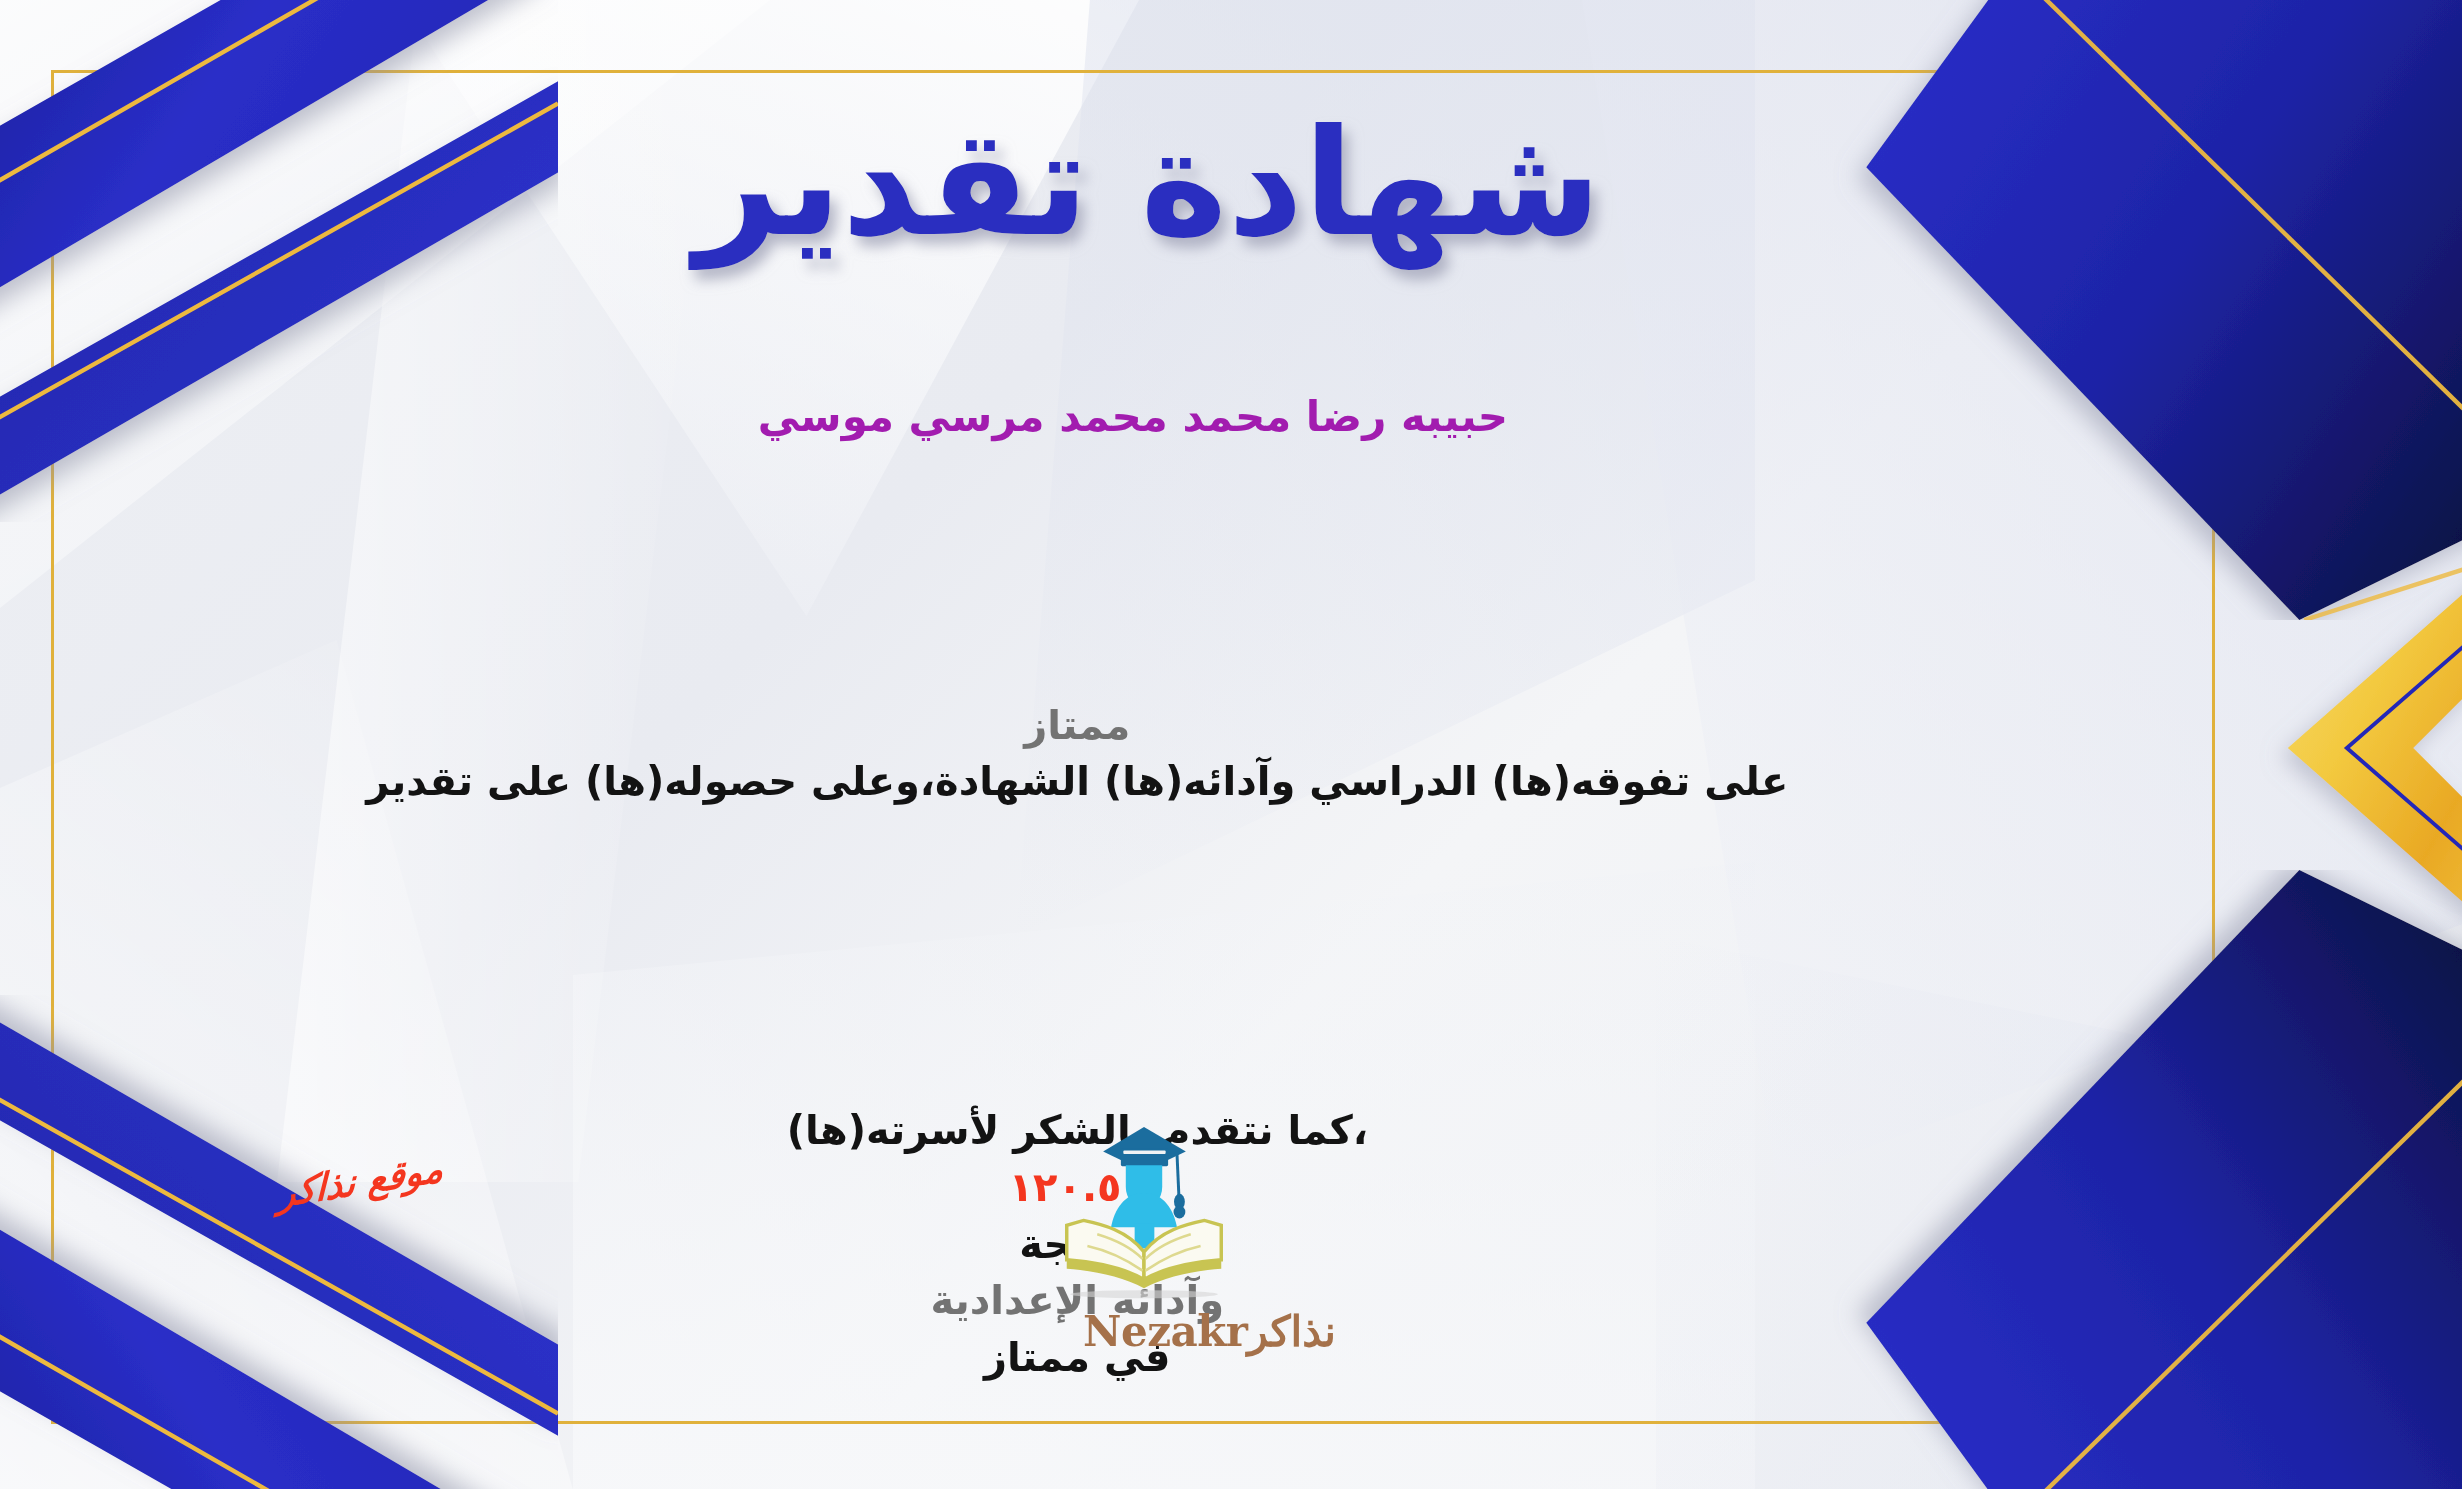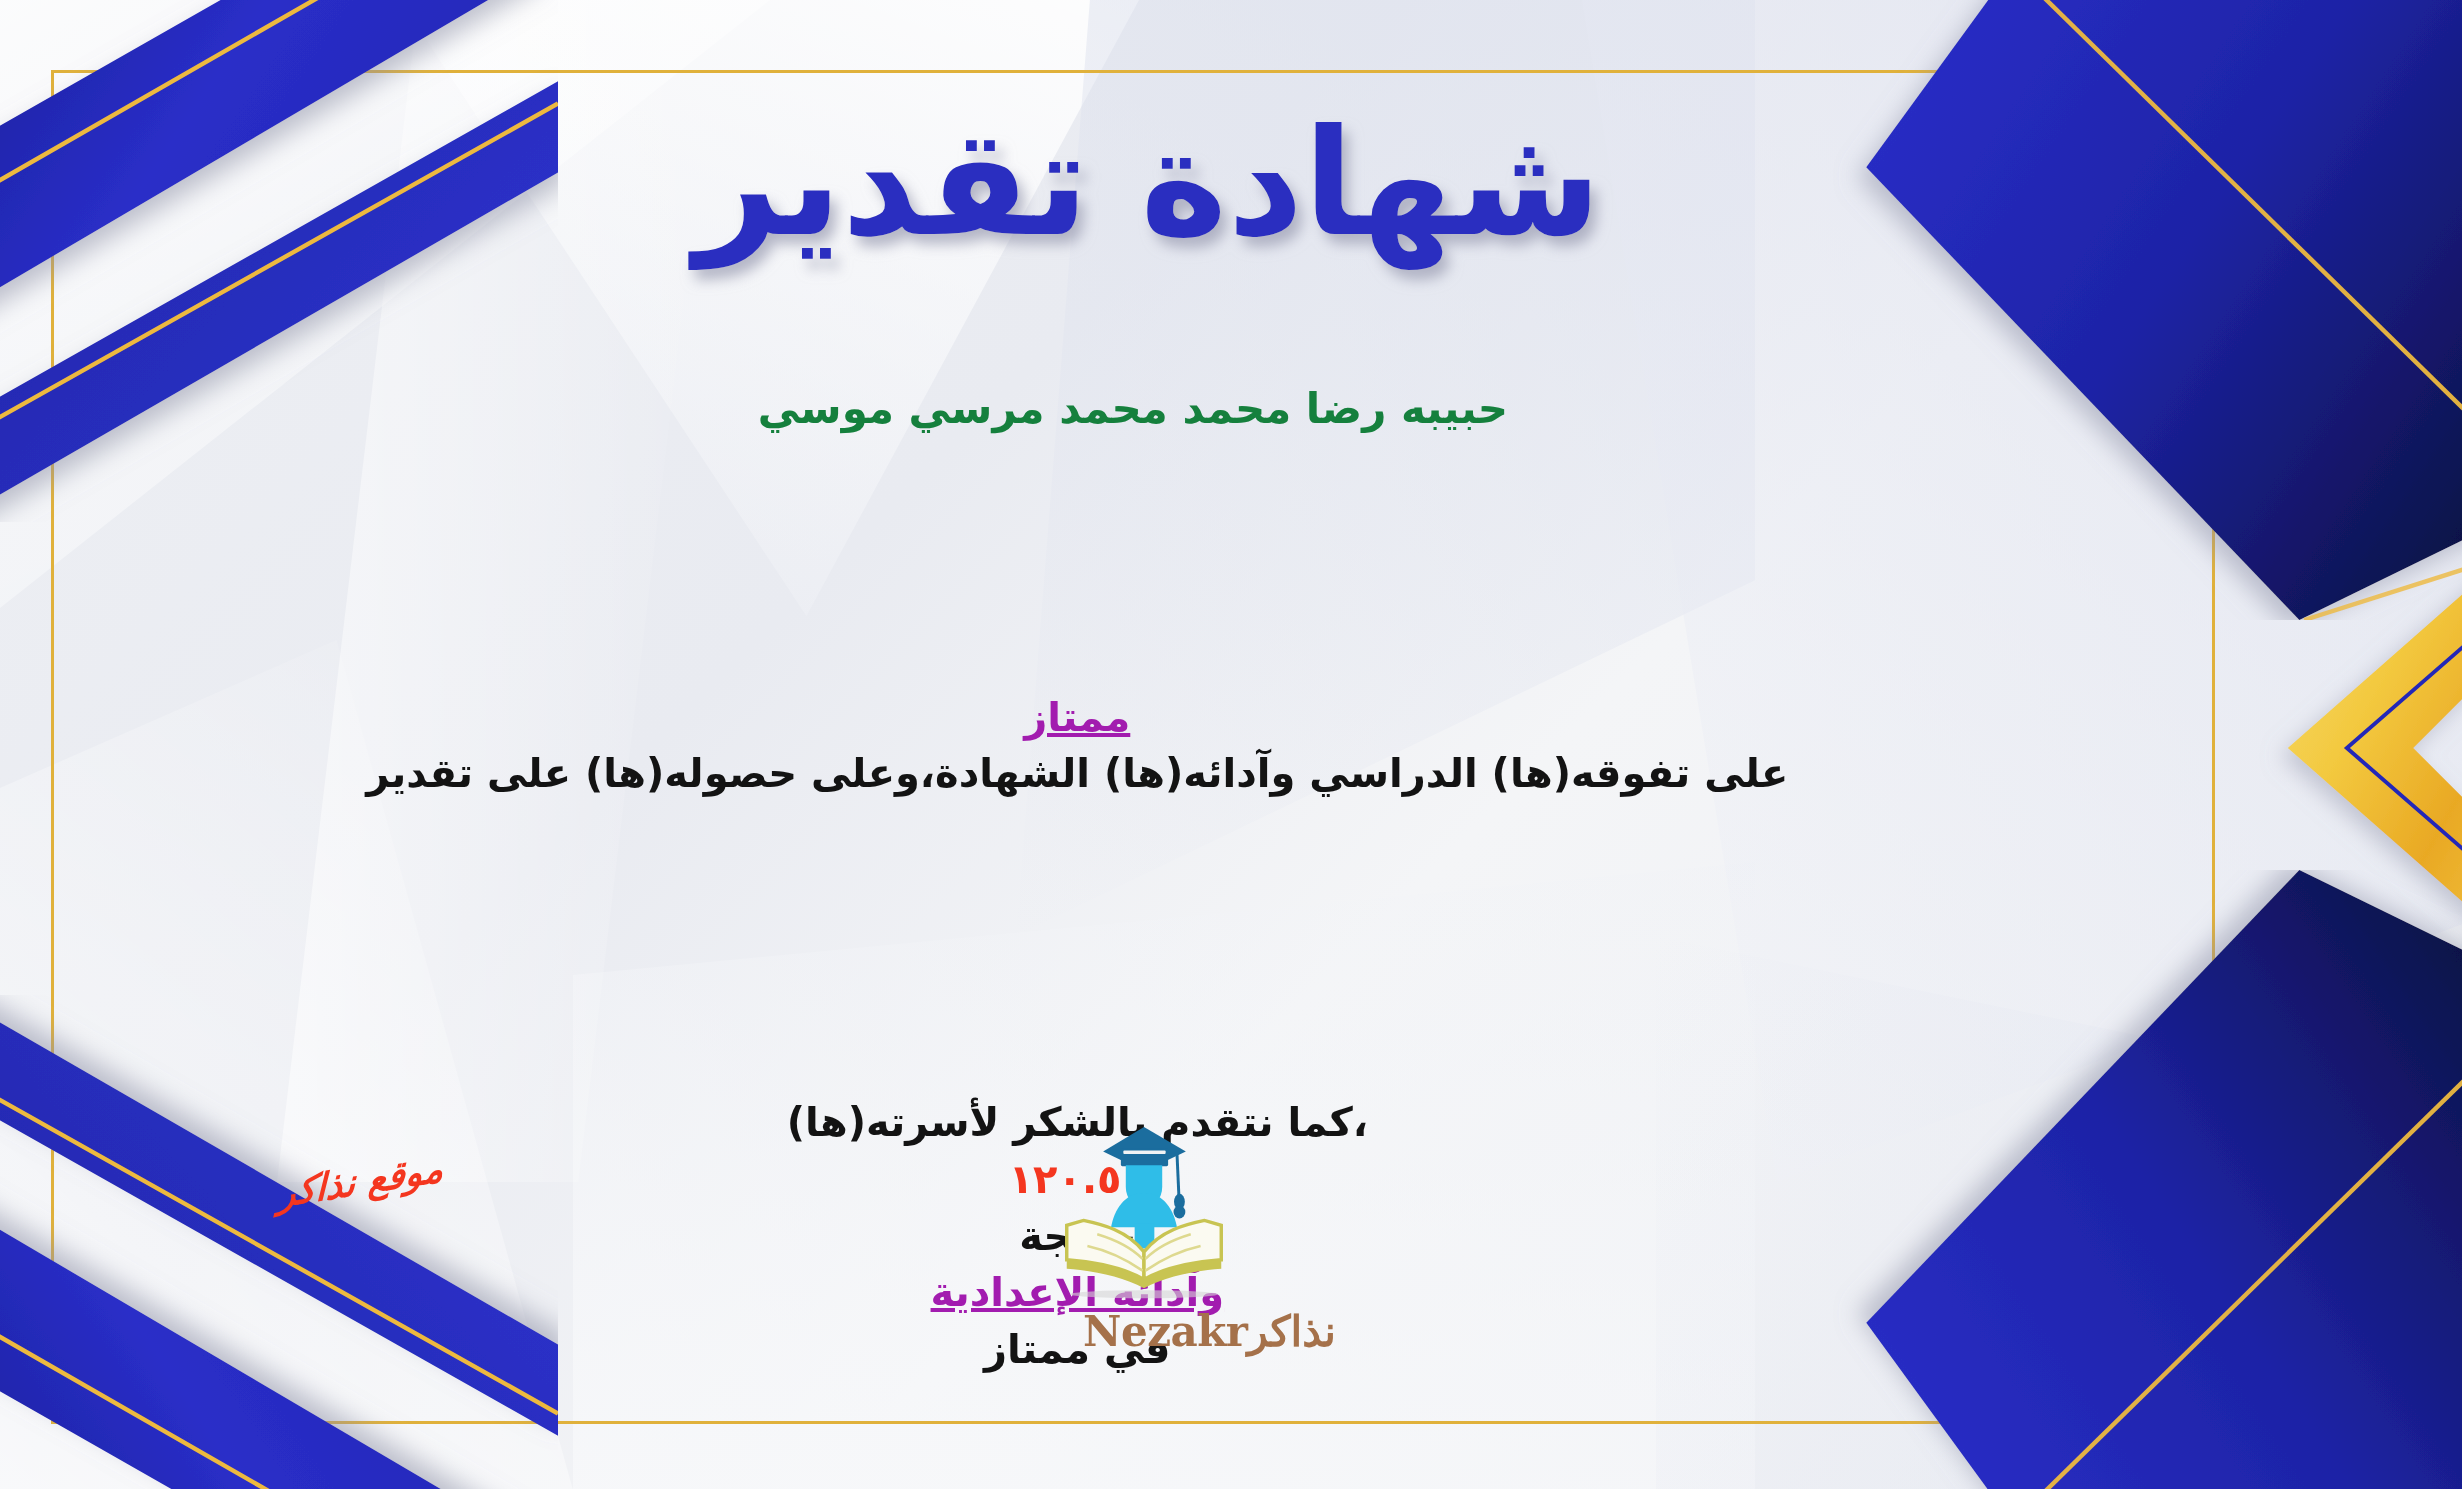--- a/index.html
+++ b/index.html
@@ -80,33 +80,33 @@
     text-align:center;direction:rtl;
   }
   .line{
     font-family:"DejaVu Sans","Liberation Sans",sans-serif;
     color:#131313;
     line-height:1.42;
     white-space:pre-wrap;
   }
   .greeting{font-size:47px;font-weight:600;letter-spacing:0px;margin-bottom:20.7px;}
   .student-name{
-    font-size:42px;font-weight:700;color:#15803d;margin-bottom:22.7px;letter-spacing:0.5px;
+    font-size:42px;font-weight:700;color:#a21caf;margin-bottom:22.7px;letter-spacing:0.5px;margin-top:8px;
   }
   .para{font-size:40px;font-weight:600;}
   .para .row{
     display:block;
     margin-bottom:7.9px;
     padding:0 19.7px;
   }
   .rowj{
     display:flex;justify-content:space-between;align-items:baseline;
     gap:11.8px;
   }
-  .hl{color:#a21caf;font-weight:700;text-decoration:underline;}
+  .hl{color:#737373;font-weight:700;}
   .num{color:#f4361f;font-weight:700;letter-spacing:1px;}
 
   
   .sig-wrap{position:absolute;left:345px;top:1138px;width:364px;text-align:center;}
   .sig-label{
     font-family:"DejaVu Sans","Liberation Sans",sans-serif;
     font-size:45px;font-weight:700;color:#0d0d0d;letter-spacing:0.5px;
   }
   .sig-hand{
     margin-top:20.7px;

